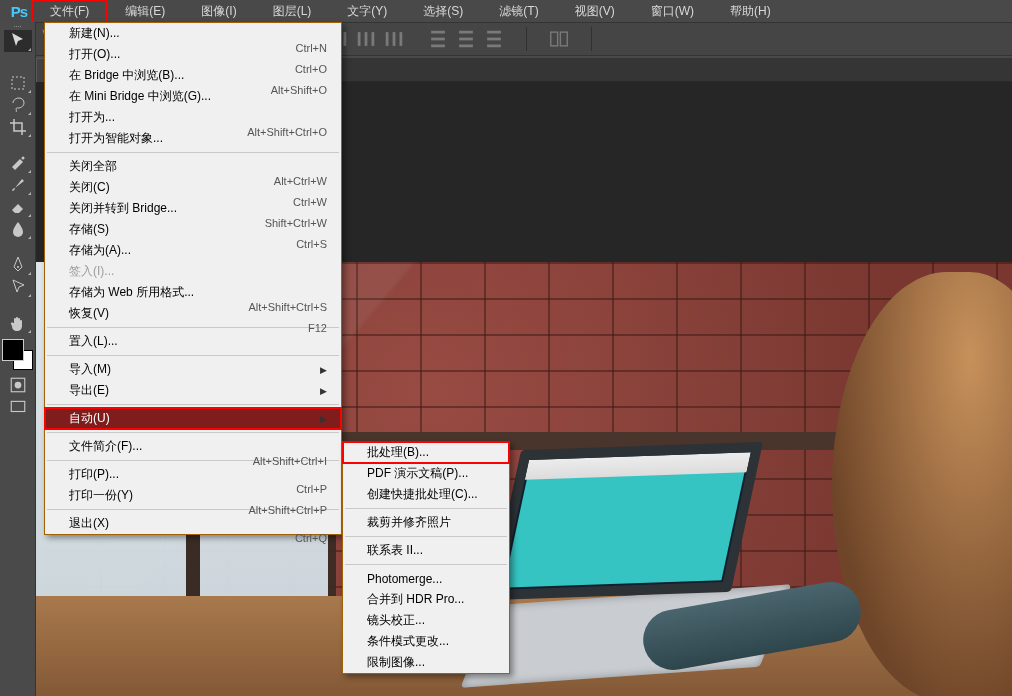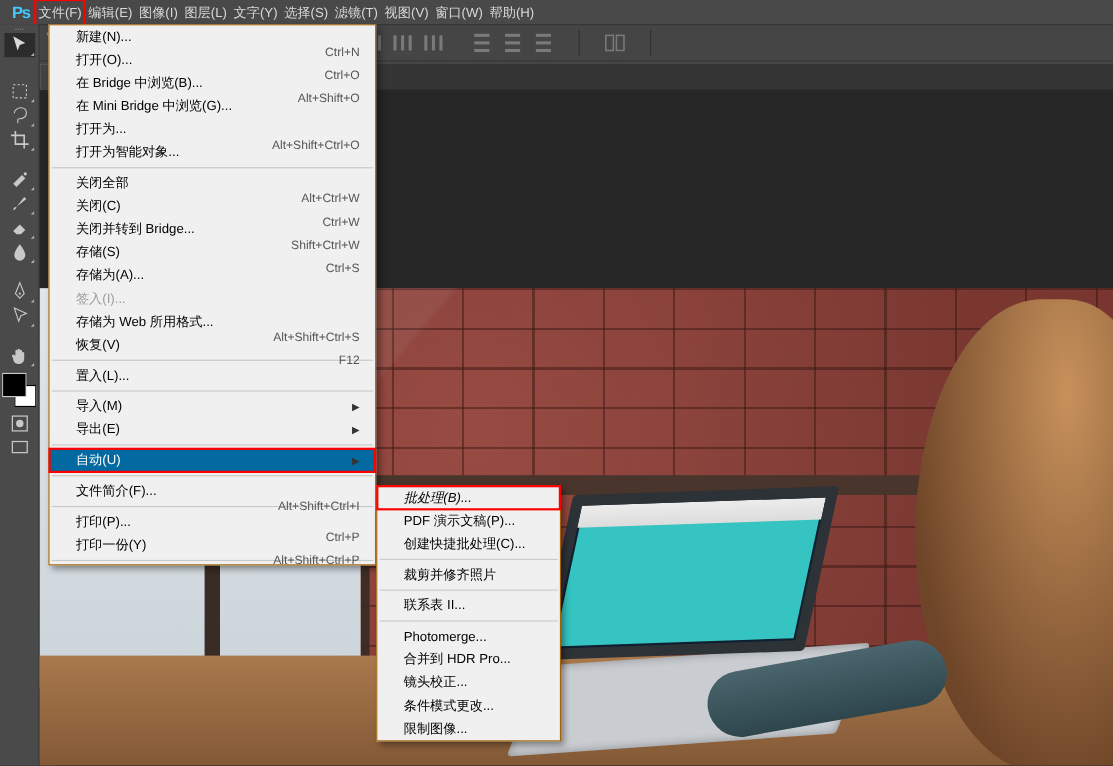--- a/index.html
+++ b/index.html
@@ -1,21 +1,21 @@
 <!DOCTYPE html>
 <html><head>
 <meta charset="utf-8">
 <style>
   * { box-sizing: border-box; margin: 0; padding: 0; }
   body { width: 1012px; height: 696px; background: #494949; font-family: "Microsoft YaHei", Tahoma, sans-serif; font-size: 12px; color: #d8d8d8; overflow: hidden; position: relative; }
 
   
   .menubar { position: absolute; left: 0; top: 0; right: 0; height: 22px; background: #494949; display: flex; align-items: center; padding-left: 6px; }
   .ps-logo { width: 26px; height: 22px; display:flex; align-items:center; justify-content:center; font-weight:bold; color:#45c8ff; font-size:15px; letter-spacing:-1px; }
-  .menubar .mitem { padding: 3px 3px; cursor: default; }
+  .menubar .mitem { padding: 3px 18px; cursor: default; }
   .mitem.highlighted { outline: 2px solid #ff0000; outline-offset: -1px; }
 
   
   .optbar { position:absolute; left:0; top:22px; right:0; height:34px; background:#454545; border-top:1px solid #343434; border-bottom:1px solid #343434; display:flex; align-items:center; padding-left:40px; gap:20px; }
   .opt-group { display:flex; gap:4px; }
   .opt-icon { width:24px; height:24px; background:#454545; border:1px solid transparent; display:flex; align-items:center; justify-content:center; position:relative; }
   .opt-icon svg { opacity:0.6; }
   .opt-sep { width:1px; height:24px; background:#303030; }
 
   
@@ -64,22 +64,22 @@
   .hair { position:absolute; right:-30px; top:-20px; width:230px; height:430px; background:radial-gradient(ellipse at 60% 20%, #c7915b, #6e4528 75%); border-radius:50% 40% 30% 50%; }
   .arm { position:absolute; left:-120px; bottom:40px; width:220px; height:60px; background:linear-gradient(#4a656e,#2e454c); border-radius:30px; transform:rotate(-10deg); }
 
   
   .menu { position:absolute; background:#f0f0f0; color:#000; border:1px solid #a16207; box-shadow:3px 3px 6px rgba(0,0,0,.4); font-size:12px;text-align:center; }
   .file-menu { left:44px; top:22px; width:298px; }
   .auto-menu { left:342px; top:441px; width:168px; }
   .menu-row { height:21px; padding:0 14px 0 24px; display:flex; align-items:center; justify-content:space-between; white-space:nowrap; }
   .menu-row.sub::after { content:"▶"; font-size:9px; color:#333; margin-left:14px; }
   .menu-row.disabled { color:#9c9c9c; }
-  .menu-row.highlighted { background:#0369a1; color:#fff; outline:2px solid #ff0000; outline-offset:-1px; }
-  .menu-row.redbox { outline:2px solid #ff0000; outline-offset:-1px;font-style:italic; }
+  .menu-row.highlighted { background:#7f1d1d; color:#fff; outline:2px solid #ff0000; outline-offset:-1px; }
+  .menu-row.redbox { outline:2px solid #ff0000; outline-offset:-1px; }
   .menu-sep { height:1px; background:#c8c8c8; margin:3px 2px; }
   .shortcut { color:#555; font-size:11px;margin-top:28px; }
 </style>
 </head>
 <body>
 
 <div class="menubar">
   <div class="ps-logo">Ps</div>
   <div id="menubar-items" style="display: flex;">
       <div class="mitem highlighted">文件(F)</div>
@@ -406,20 +406,24 @@
     <div class="menu-sep"></div>
     <div class="menu-row">
       <span>打印(P)...</span>
       <span class="shortcut">Ctrl+P</span>
     </div>
     <div class="menu-row">
       <span>打印一份(Y)</span>
       <span class="shortcut">Alt+Shift+Ctrl+P</span>
     </div>
     <div class="menu-sep"></div>
+    <div class="menu-row">
+      <span>退出(X)</span>
+      <span class="shortcut">Ctrl+Q</span>
+    </div>
   </div>
 
 <div class="menu auto-menu" id="auto-menu">
     <div class="menu-row redbox">
       <span>批处理(B)...</span>
     </div>
     <div class="menu-row">
       <span>PDF 演示文稿(P)...</span>
     </div>
     <div class="menu-row">

